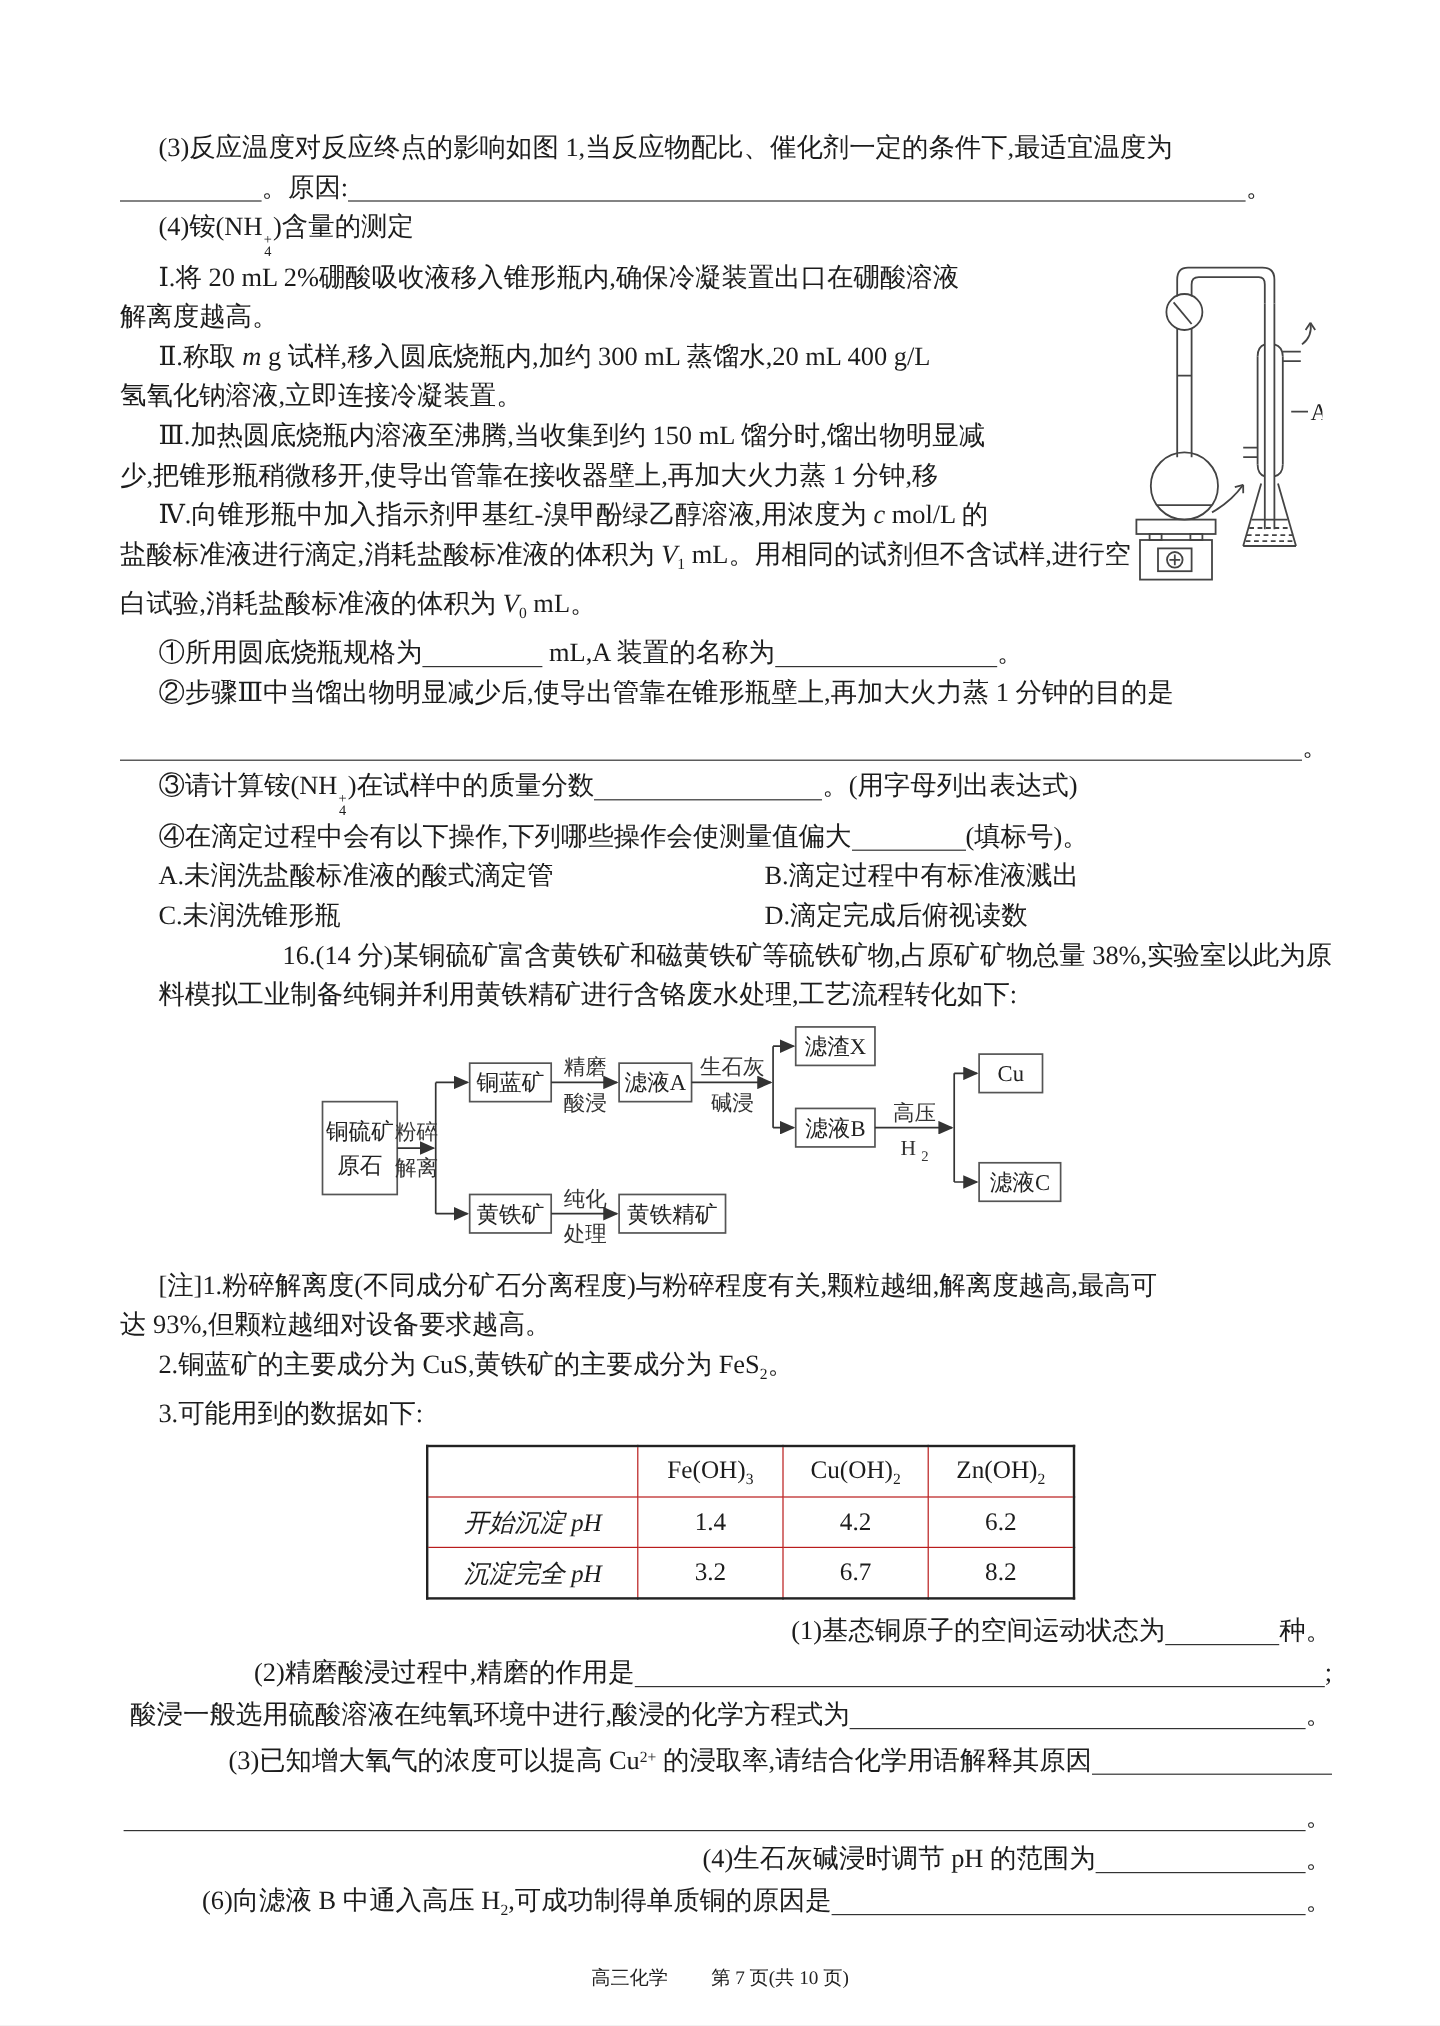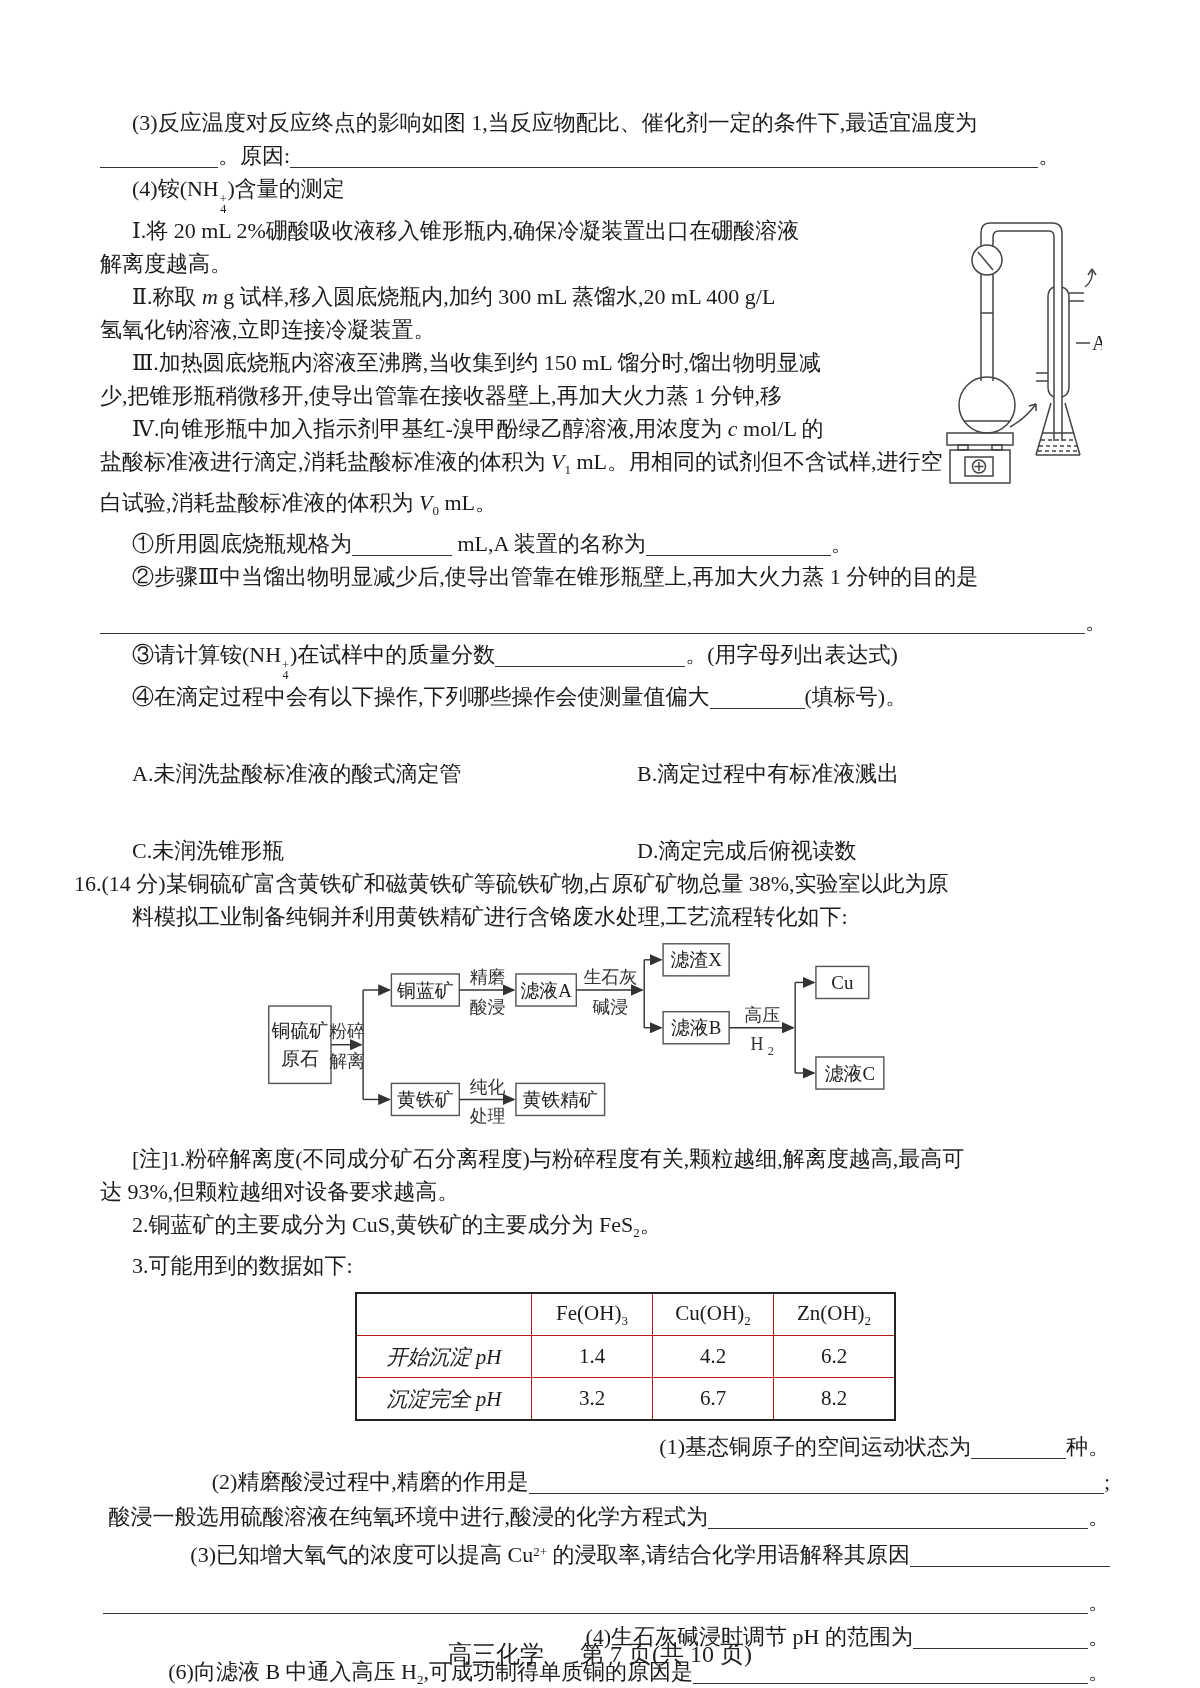--- a/index.html
+++ b/index.html
@@ -1,42 +1,42 @@
 <!DOCTYPE html>
 <html><head>
 <meta charset="utf-8">
 <style>
   html,body{margin:0;padding:0;background:#e8e8e8;}
   .page{position:relative;width:1200px;height:1688px;background:#ffffff;overflow:hidden;
         font-family:"Liberation Serif","DejaVu Serif",serif;color:#1c1c1c;}
   .content{position:absolute;left:100px;top:106px;width:1010px;}
   .ln{font-size:22px;line-height:33px;white-space:nowrap;}
   .ind{padding-left:32px;}
-  .q16first{margin-left:-26px;}
+  .q16first{margin-left:-26px;text-align:right;}
   i{font-style:italic;font-family:"Liberation Serif","DejaVu Serif",serif;}
   sub{font-size:13px;vertical-align:-5px;}
   sup{font-size:13px;vertical-align:6px;}
   .blank{display:inline-block;border-bottom:1.5px solid #333;height:22px;vertical-align:-5px;}
   .stk{display:inline-flex;flex-direction:column;align-items:center;vertical-align:-7px;
        font-size:12px;line-height:10px;margin:0 1px;}
-  .opts{display:flex;margin-top:44px;}
+  .opts{display:flex;}
   .opts .optA{display:inline-block;width:505px;}
   .gap-top{margin-top:12px;}
   .apparatus{position:absolute;left:872px;top:185px;width:230px;height:300px;}
   .flowchart{margin:7px 0 2px 148px;}
   .fc-text{font-size:20px;fill:#222;}
   .fc-label{font-size:19px;fill:#333;}
   .datatable{border-collapse:collapse;border:2px solid #222;margin:10px 0 8px 255px;
              font-size:21px;}
   .datatable td{border:1px solid #b91c1c;text-align:center;height:41px;padding:0 8px;}
   .datatable td.c0{width:158px;font-style:italic;}
   .datatable td.cd{width:104px;}
   .sec-lower .ln{line-height:35px;text-align:right;}
   .footer{position:absolute;left:0;top:1638px;width:1200px;text-align:center;
-          font-size:24px;color:#222;}
+          font-size:16px;color:#222;}
   .footer span{margin:0 18px;}
   svg{display:block;}
 </style>
 </head>
 <body>
 
 <div class="page">
 
   <div class="apparatus">
     <svg width="230" height="300" viewBox="0 0 230 300">

